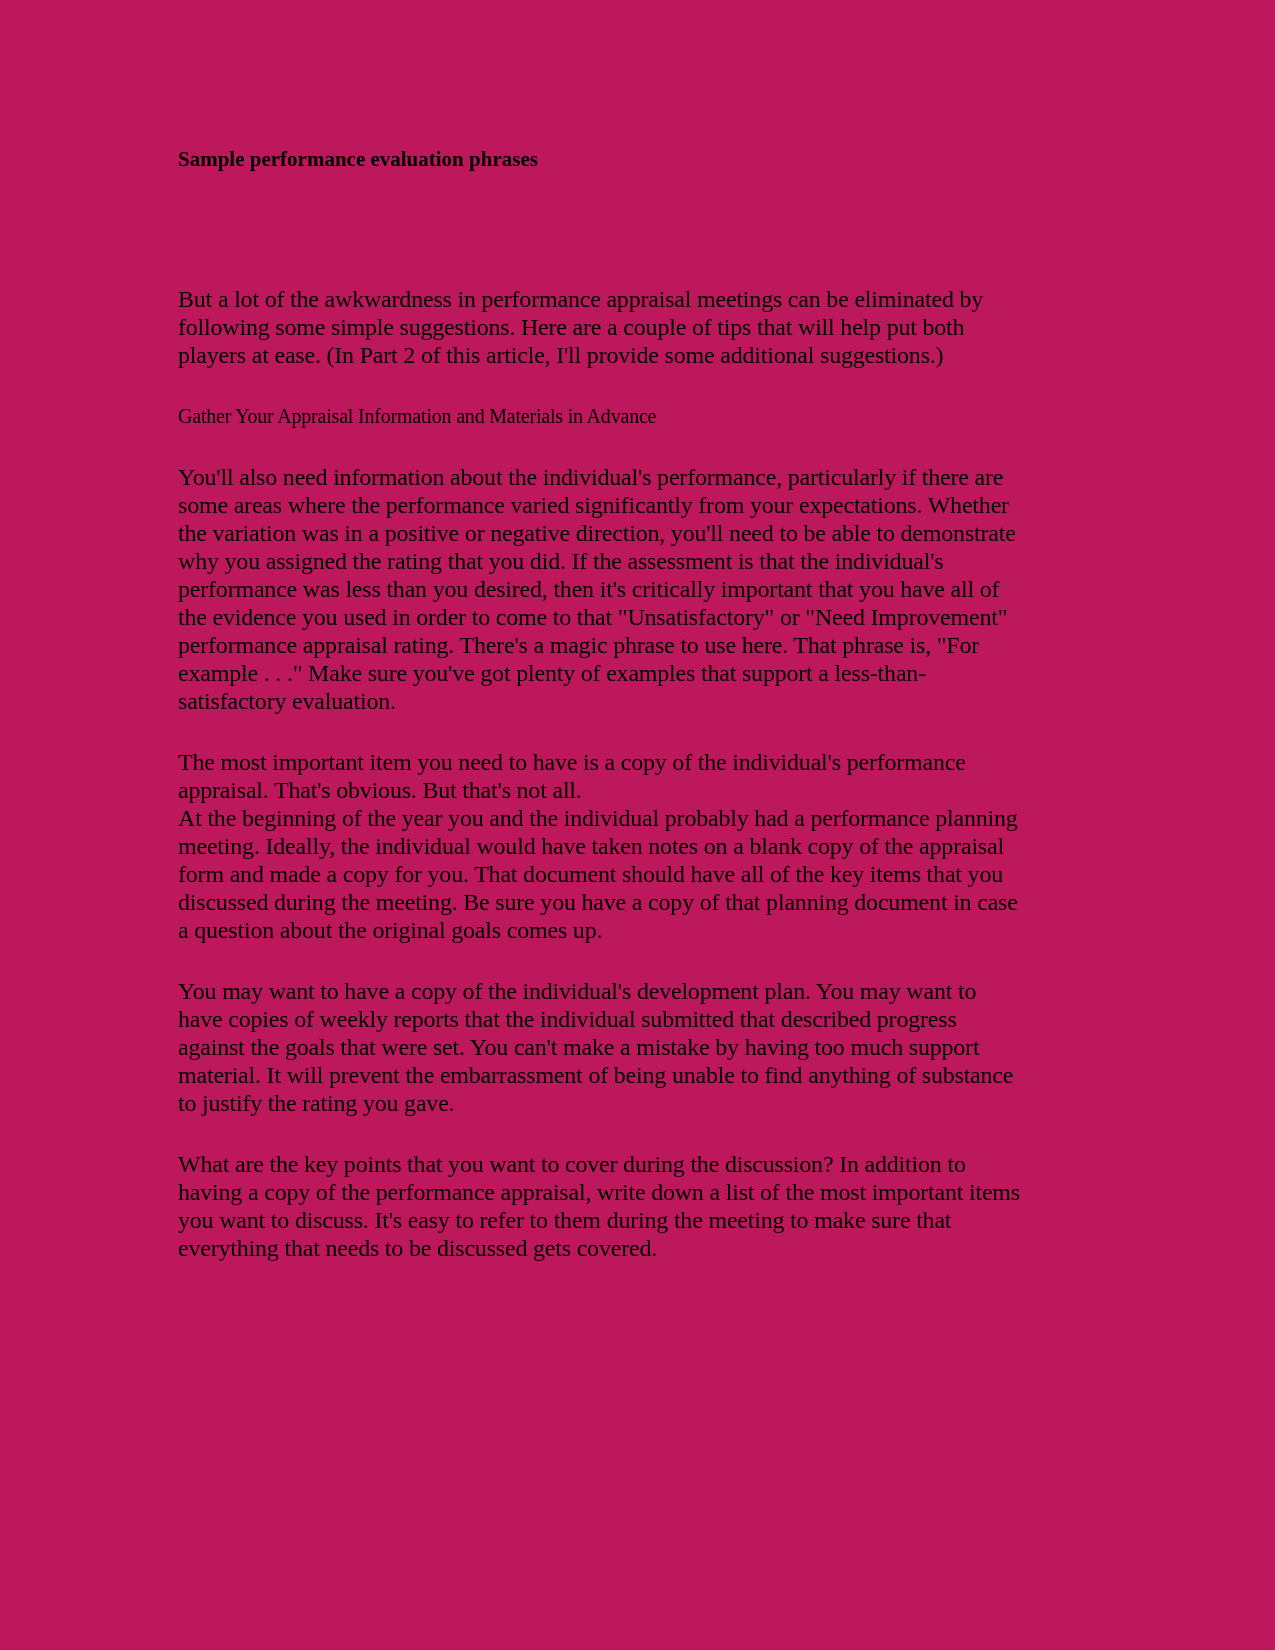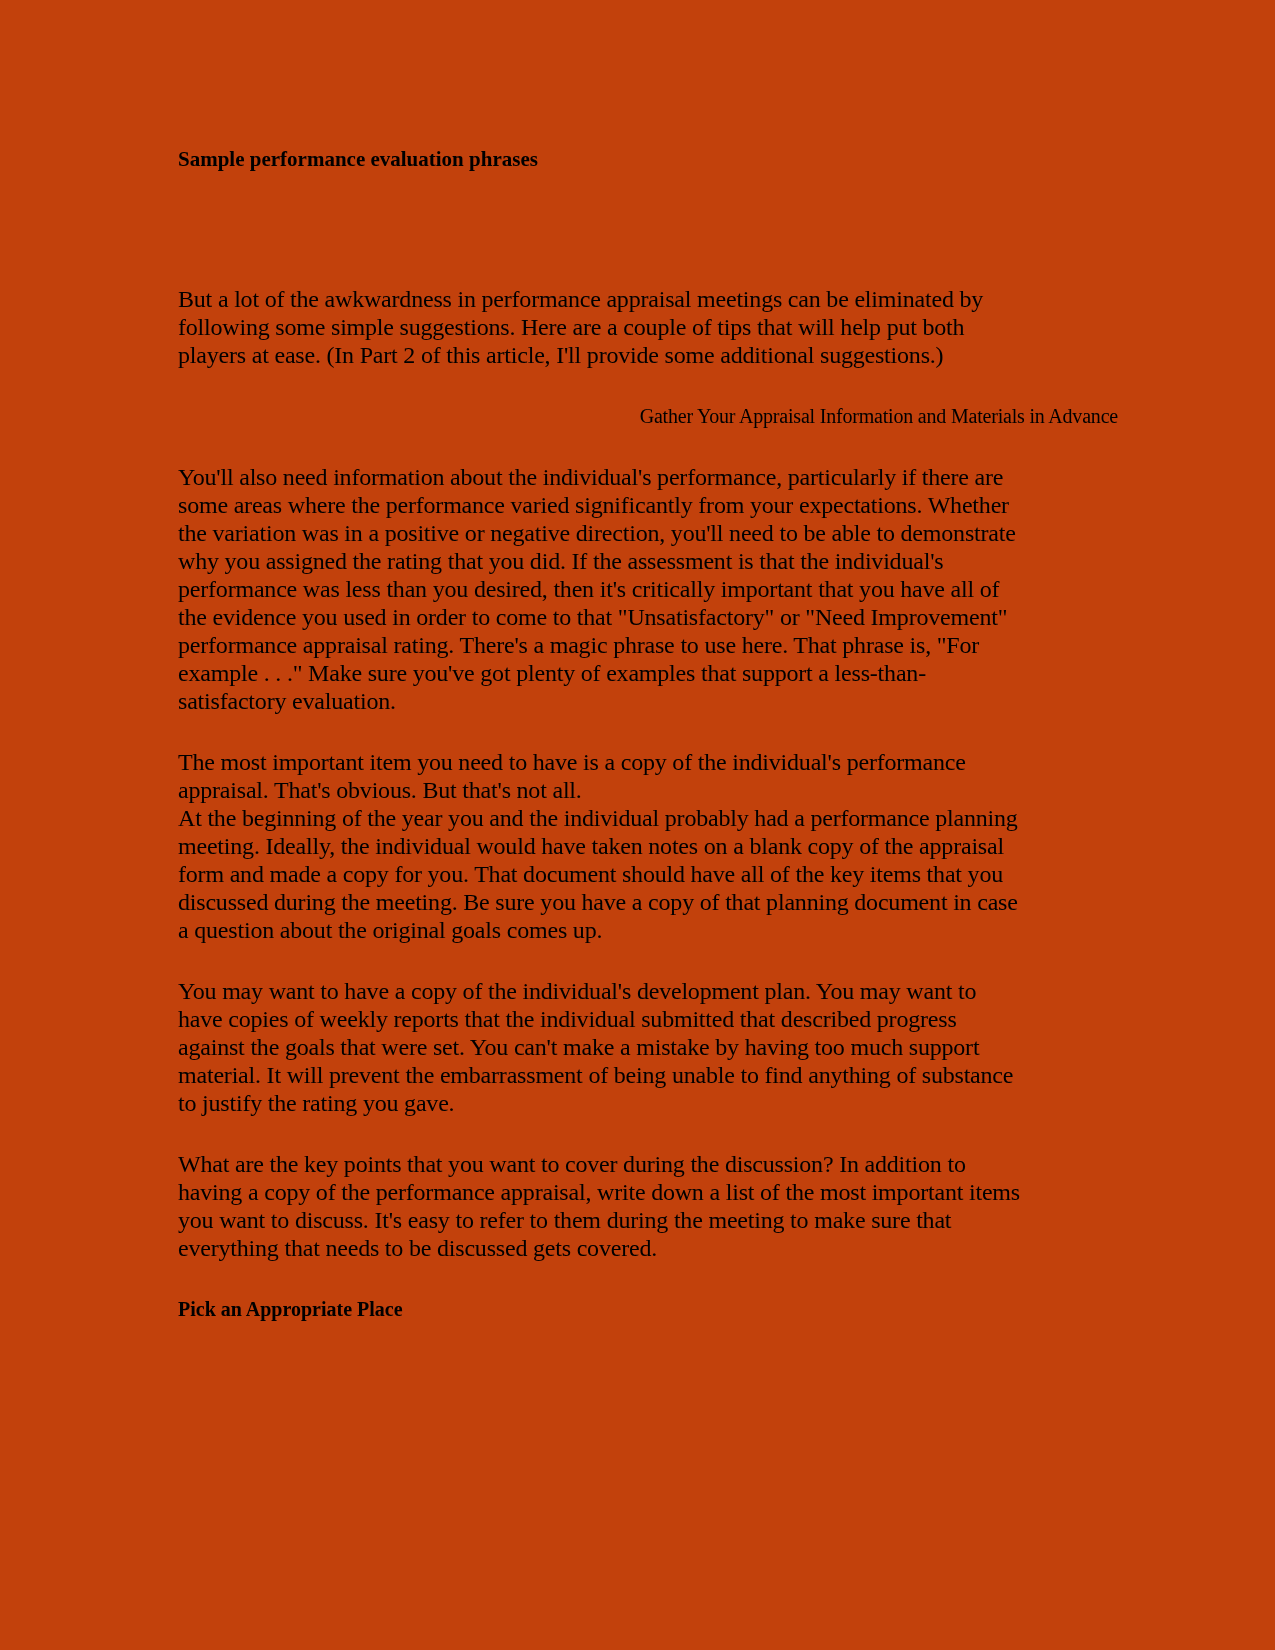--- a/index.html
+++ b/index.html
@@ -4,21 +4,21 @@
 <style>
   html, body {
     margin: 0;
     padding: 0;
     background: #ffffff;
   }
   .page {
     position: relative;
     width: 1275px;
     height: 1650px;
-    background: #c2410c;
+    background: #be185d;
     color: #000000;
     font-family: "Liberation Serif", serif;
     overflow: hidden;
   }
   .content {
     position: absolute;
     left: 178px;
     top: 145px;
     width: 940px;
   }
@@ -37,21 +37,20 @@
     white-space: pre;
     letter-spacing: -0.2px;
   }
   .heading-regular {
     font-size: 20px;
     line-height: 28px;
     font-weight: normal;
     margin: 0 0 33px 0;
     white-space: pre;
     letter-spacing: -0.2px;
-    text-align: right;
   }
   .heading-bold {
     font-size: 20px;
     line-height: 28px;
     font-weight: bold;
     margin: 0 0 33px 0;
     white-space: pre;
   }
 </style>
 </head>
@@ -91,17 +90,16 @@
 against the goals that were set. You can't make a mistake by having too much support
 material. It will prevent the embarrassment of being unable to find anything of substance
 to justify the rating you gave.</p>
 
 
     <p class="para">What are the key points that you want to cover during the discussion? In addition to
 having a copy of the performance appraisal, write down a list of the most important items
 you want to discuss. It's easy to refer to them during the meeting to make sure that
 everything that needs to be discussed gets covered.</p>
 
-    <h2 class="heading-bold">Pick an Appropriate Place</h2>
 
 
   </div>
 </div>
 
 </body></html>

